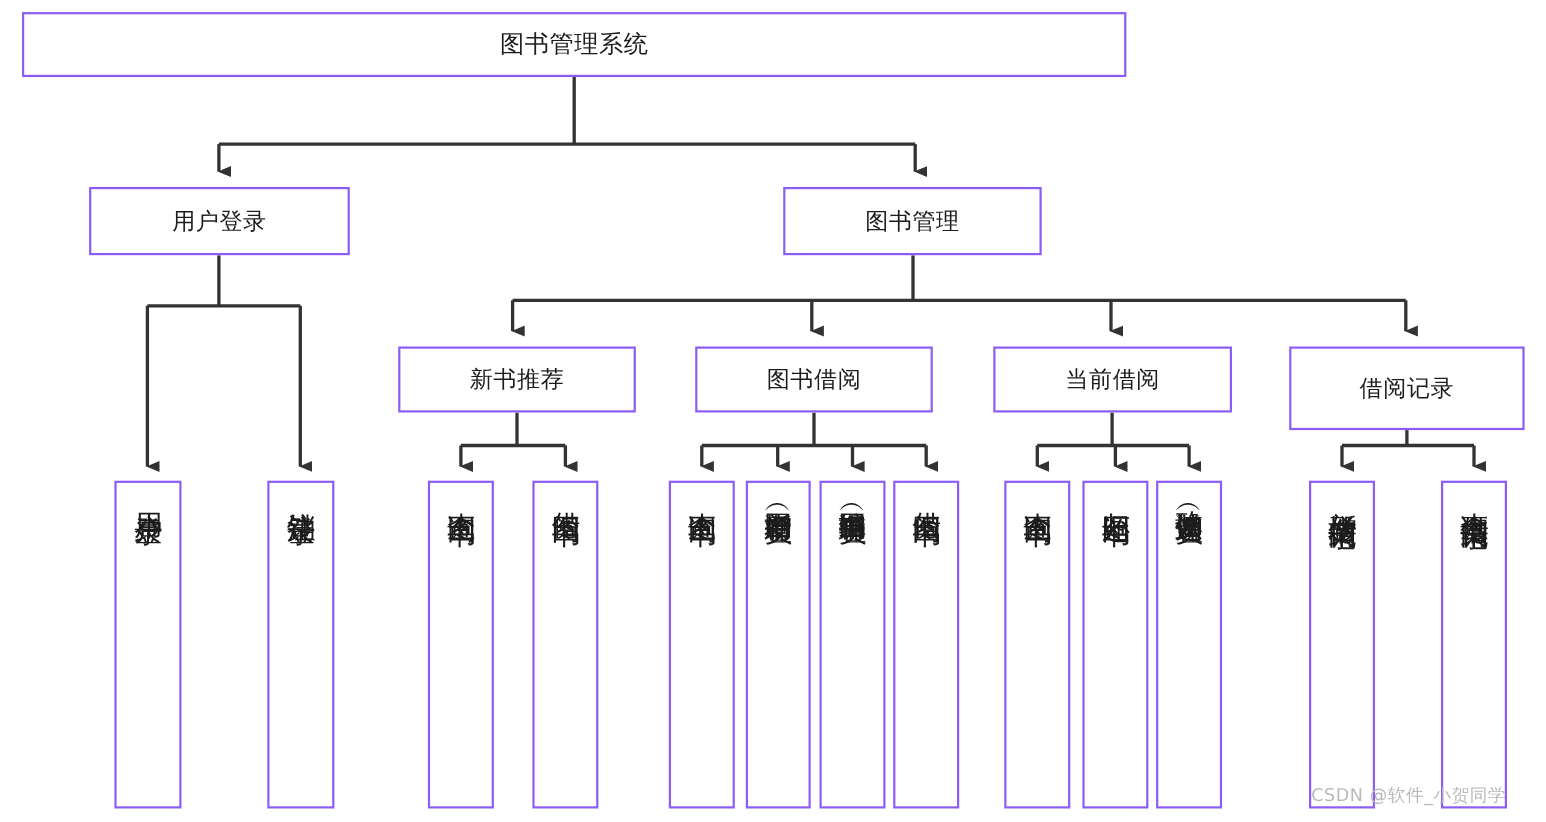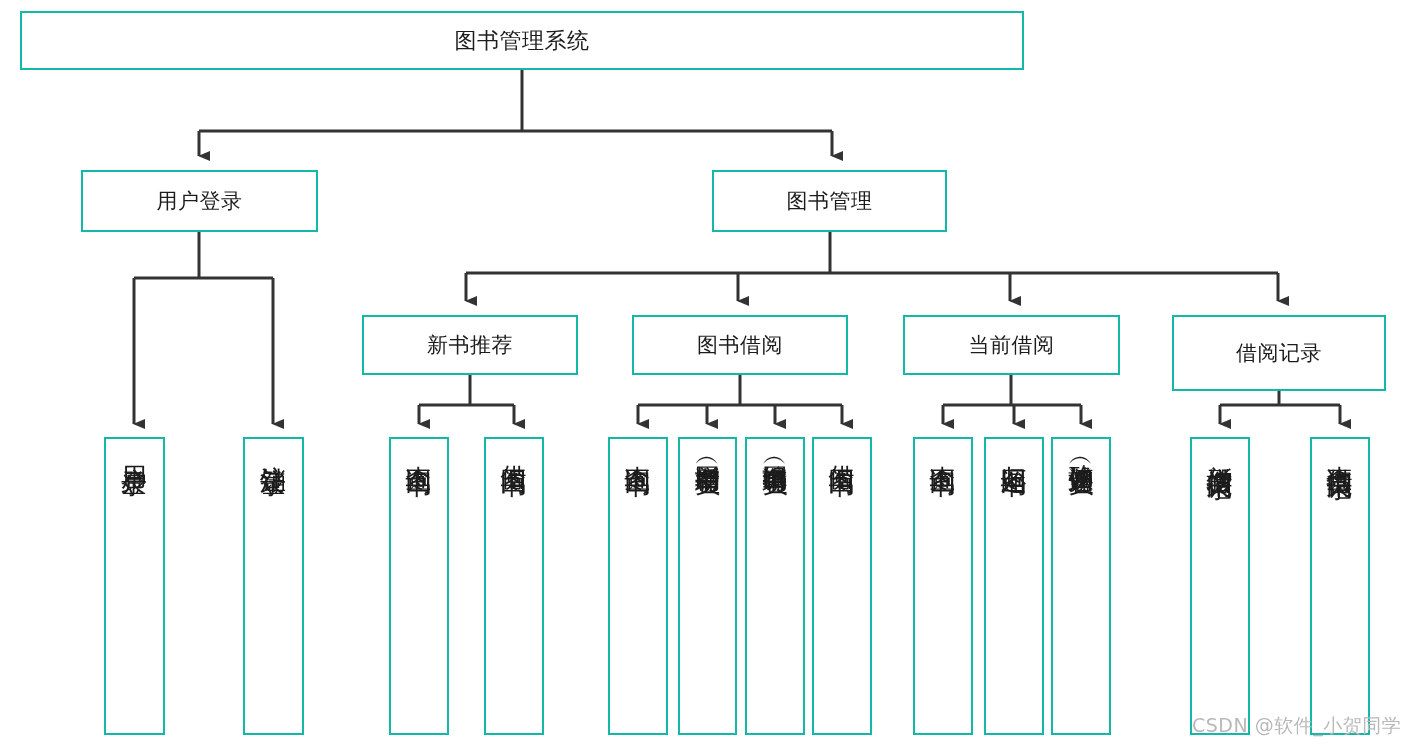--- a/index.html
+++ b/index.html
@@ -20,21 +20,21 @@
     position: absolute;
     left: 0;
     top: 0;
     width: 1405px;
     height: 747px;
     pointer-events: none;
   }
   .node {
     position: absolute;
     box-sizing: border-box;
-    border: 2px solid #14b8a6;
+    border: 2px solid #8b5cf6;
     background: #ffffff;
     display: flex;
     align-items: center;
     justify-content: center;
     color: #1c1c1c;
   }
   .node .lbl {
     display: block;
     text-align: center;
     line-height: 1.06;
@@ -57,21 +57,21 @@
     writing-mode: vertical-rl;
     text-orientation: upright;
     font-size: 26px;
     line-height: 1.0;
     letter-spacing: 2px;
     white-space: nowrap;
   }
   .node.leaf.tall .lbl { font-size: 25px; letter-spacing: 1px; }
   .watermark {
     position: absolute;
-    font-size: 19px;
+    font-size: 16px;
     color: #b9b9b9;
     white-space: nowrap;
     letter-spacing: 0.5px;
   }
 </style>
 </head>
 <body>
 
 <div id="canvas">
 

